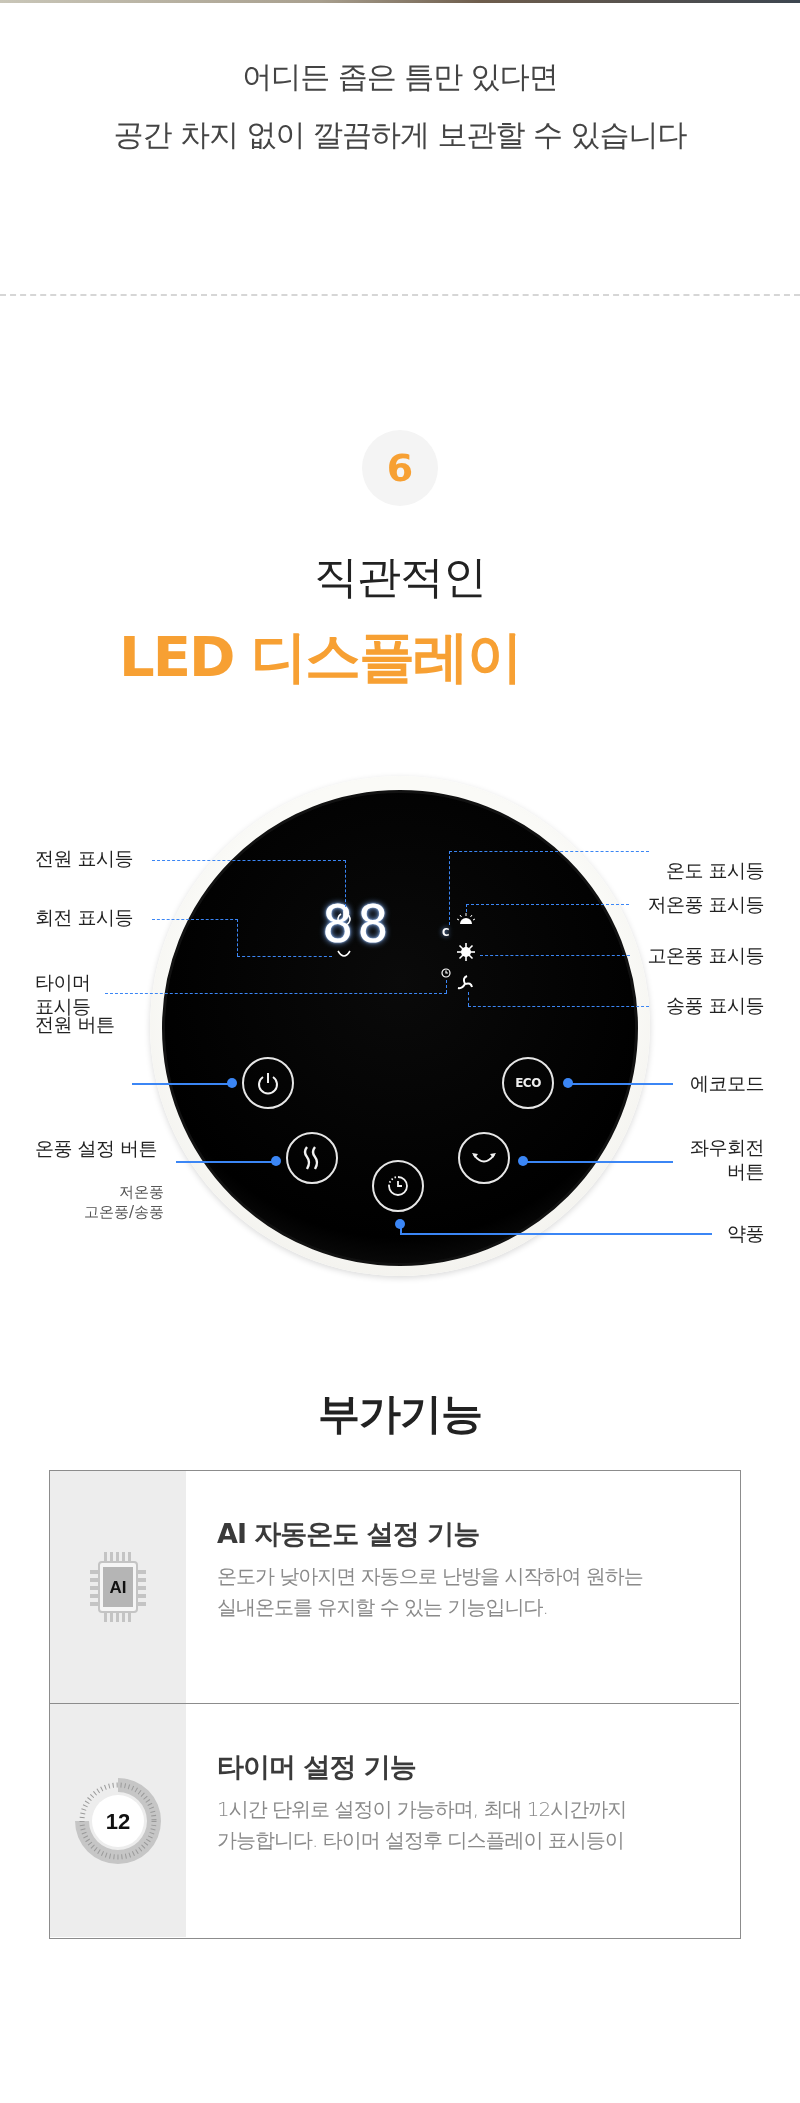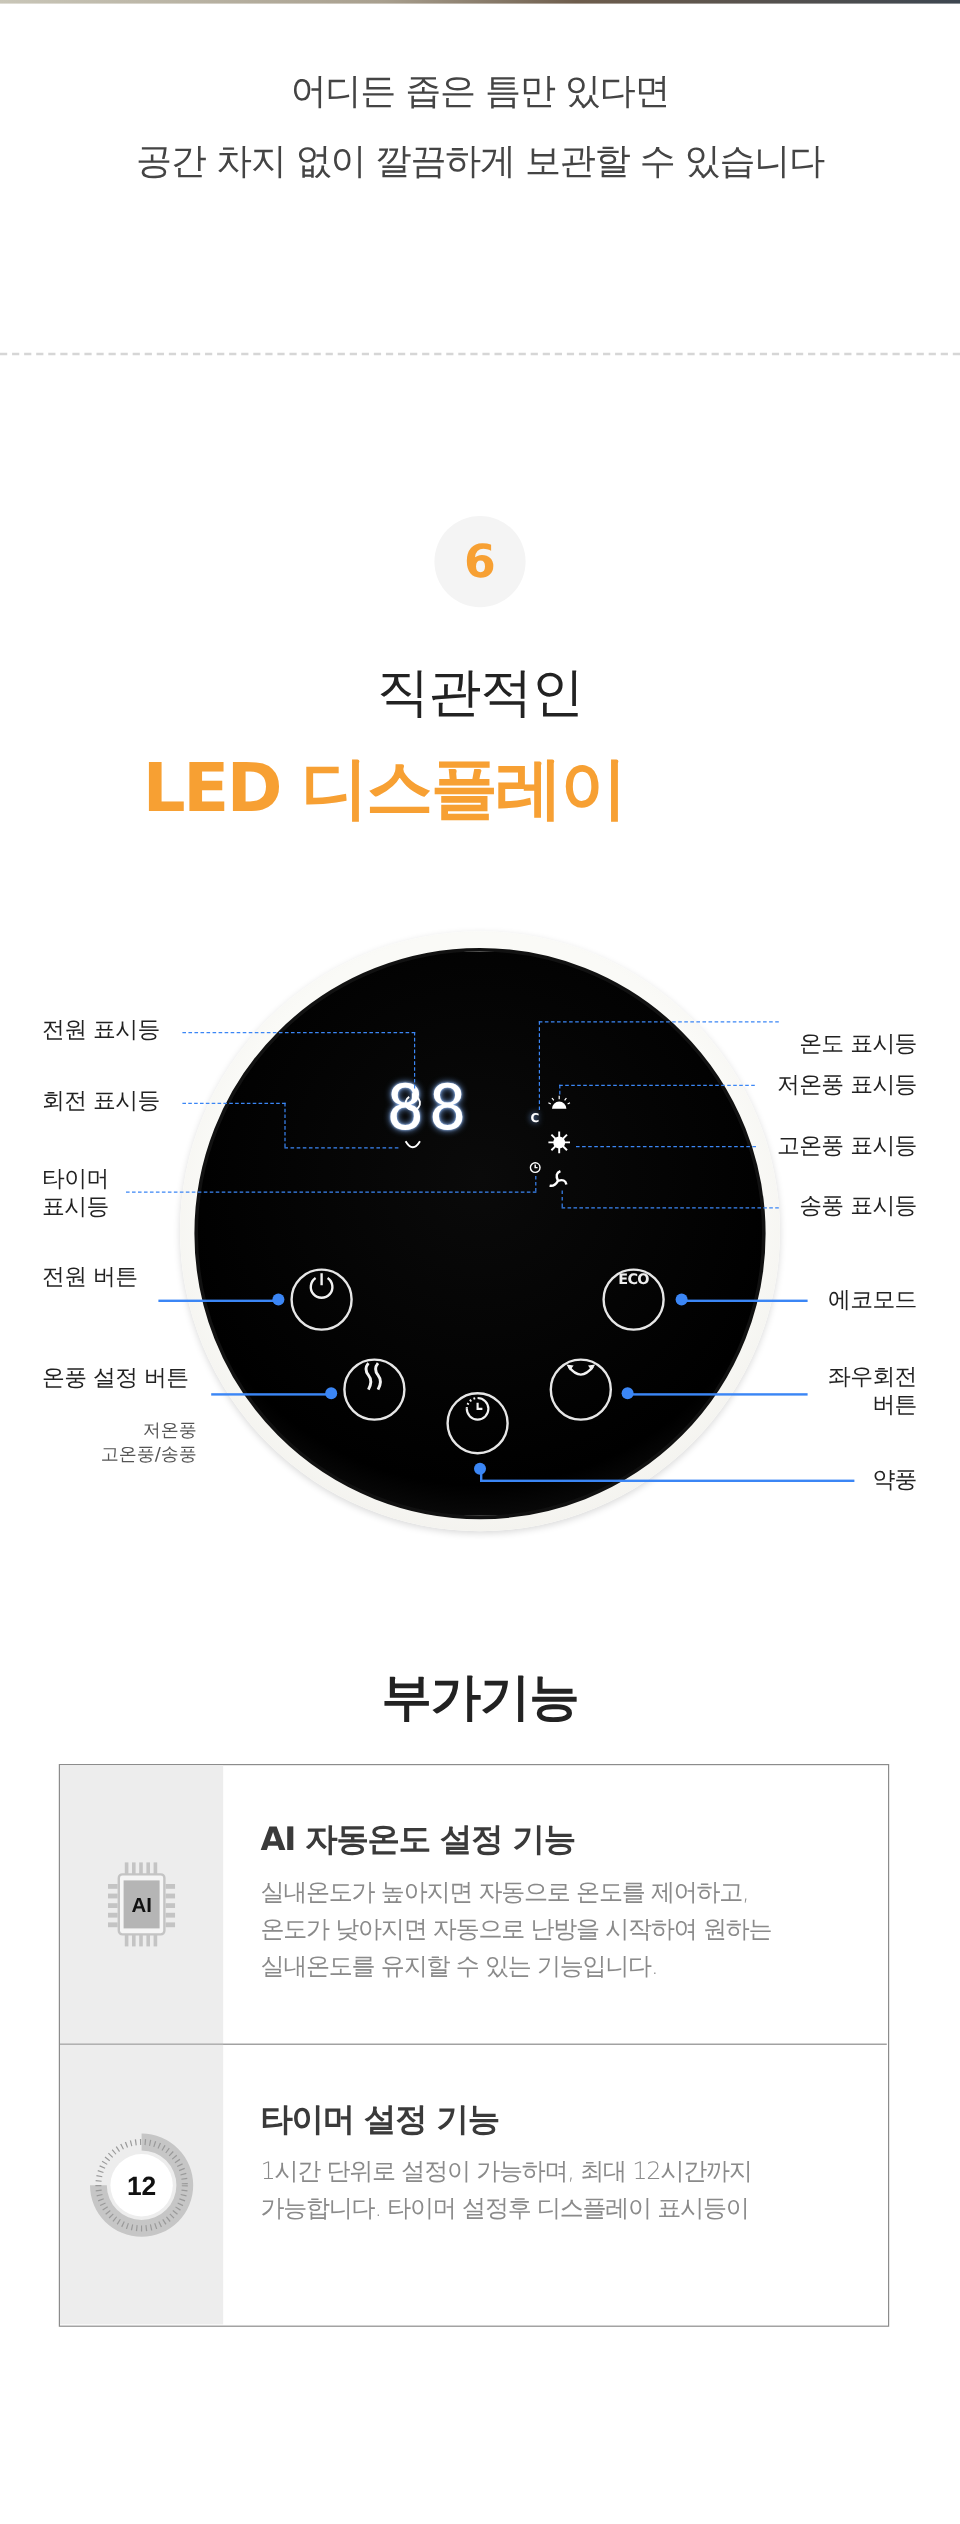--- a/index.html
+++ b/index.html
@@ -36,21 +36,21 @@
     .lbl.right { text-align: right; }
     .lbl-sub { position: absolute; font-size: 15px; color: #555; line-height: 20px; text-align: right; white-space: nowrap; margin-top: 20px; }
 
     .dash { position: absolute; border-color: #3b86f5; border-style: dashed; border-width: 0; }
     .dash.h { border-top-width: 1.5px; height: 0; }
     .dash.v { border-left-width: 1.5px; width: 0; }
     .solid { position: absolute; background: #3b86f5; }
     .dot { position: absolute; width: 10px; height: 10px; border-radius: 50%; background: #3b86f5; }
 
     .btn { position: absolute; width: 52px; height: 52px; border-radius: 50%;
-      border: 2px solid #e6e6e6; display: flex; align-items: flex-start; justify-content: center;
+      border: 2px solid #e6e6e6; display: flex; align-items: center; justify-content: center;
       color: #f2f2f2; }
     .btn svg { display: block; }
     .btn-eco-label { font-size: 12px; font-weight: bold; color: #eee; letter-spacing: -0.5px; }
 
     .seg { position: absolute; font-family: "DejaVu Sans Mono", monospace; font-size: 52px;
       color: #ffffff; text-shadow: 0 0 6px #7fb2ff, 0 0 2px #cfe3ff; letter-spacing: 4px; line-height: 52px; }
     .ind { position: absolute; color: #ffffff; text-shadow: 0 0 5px #7fb2ff; }
 
     
     .feat-title { position: absolute; left: 0; top: 1386px; width: 800px; text-align: center;
@@ -194,21 +194,21 @@
   <svg width="28" height="16" viewBox="0 0 28 16">
       <path d="M4 5 Q14 18 24 5" fill="none" stroke="#f2f2f2" stroke-width="2"></path>
       <path d="M2 3 L5 8 L8 4 Z" fill="#f2f2f2"></path>
       <path d="M26 3 L23 8 L20 4 Z" fill="#f2f2f2"></path>
     </svg>
 </div>
 <div class="btn" style="left:502px; top:1057px;">
   <span class="btn-eco-label">ECO</span>
 </div>
 
-<div class="lbl" style="left:35px; top:1052px;">전원 버튼</div>
+<div class="lbl" style="left:35px; top:1012px;">전원 버튼</div>
 <div class="solid" style="left:132px; top:1083px; width:100px; height:1.5px;"></div>
 <div class="dot" style="left:227px; top:1078px;"></div>
 
 <div class="lbl" style="left:35px; top:1136px;">온풍 설정 버튼</div>
 <div class="lbl-sub" style="right:636px; top:1162px;">저온풍</div>
 <div class="lbl-sub" style="right:636px; top:1182px;">고온풍/송풍</div>
 <div class="solid" style="left:176px; top:1161px; width:100px; height:1.5px;"></div>
 <div class="dot" style="left:271px; top:1156px;"></div>
 
 <div class="dot" style="left:395px; top:1219px;"></div>
@@ -256,21 +256,20 @@
             <rect x="48" y="52" width="8" height="4"></rect>
         </g>
         <rect x="9" y="12" width="38" height="50" rx="3" fill="#f5f5f5" stroke="#c4c4c4" stroke-width="2"></rect>
         <rect x="13" y="17" width="30" height="40" fill="#b5b5b5"></rect>
         <text x="28" y="43" text-anchor="middle" font-family="Liberation Sans, sans-serif" font-weight="bold" font-size="17" fill="#111">AI</text>
       </svg>
     </div>
     <div class="feat-text">
       <div class="feat-h">AI 자동온도 설정 기능</div>
       <div class="feat-p">
-        <div>실내온도가 높아지면 자동으로 온도를 제어하고,</div>
         <div>온도가 낮아지면 자동으로 난방을 시작하여 원하는</div>
         <div>실내온도를 유지할 수 있는 기능입니다.</div>
       </div>
     </div>
   </div>
 
   <div class="feat-row r2">
     <div class="feat-icon-col">
       <svg width="90" height="90" viewBox="0 0 90 90">
         <path d="M45 2 A43 43 0 1 1 2 45 L16 45 A29 29 0 1 0 45 16 Z" fill="#c6c6c6"></path>

